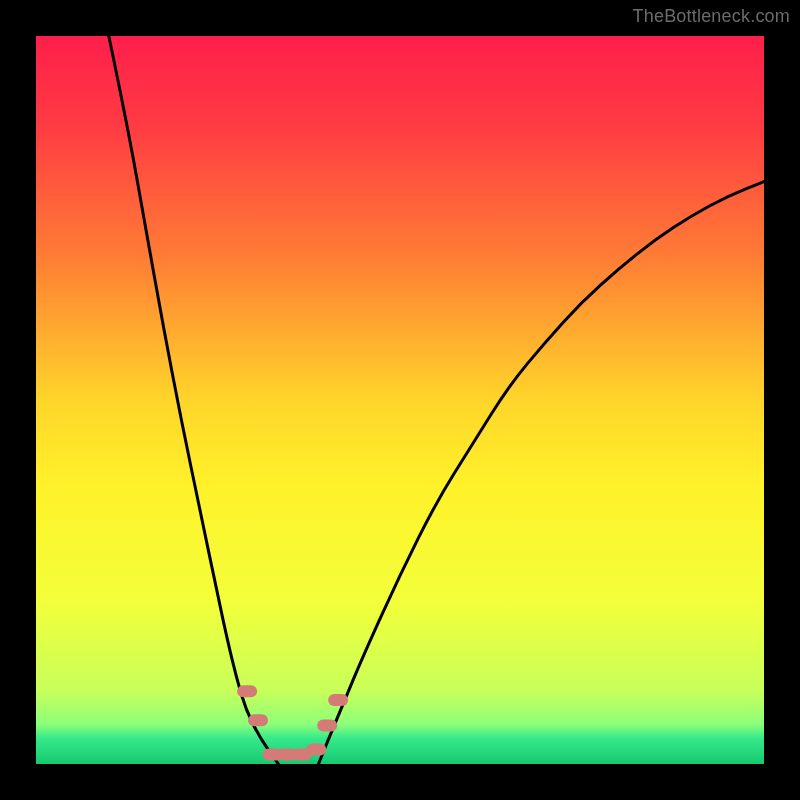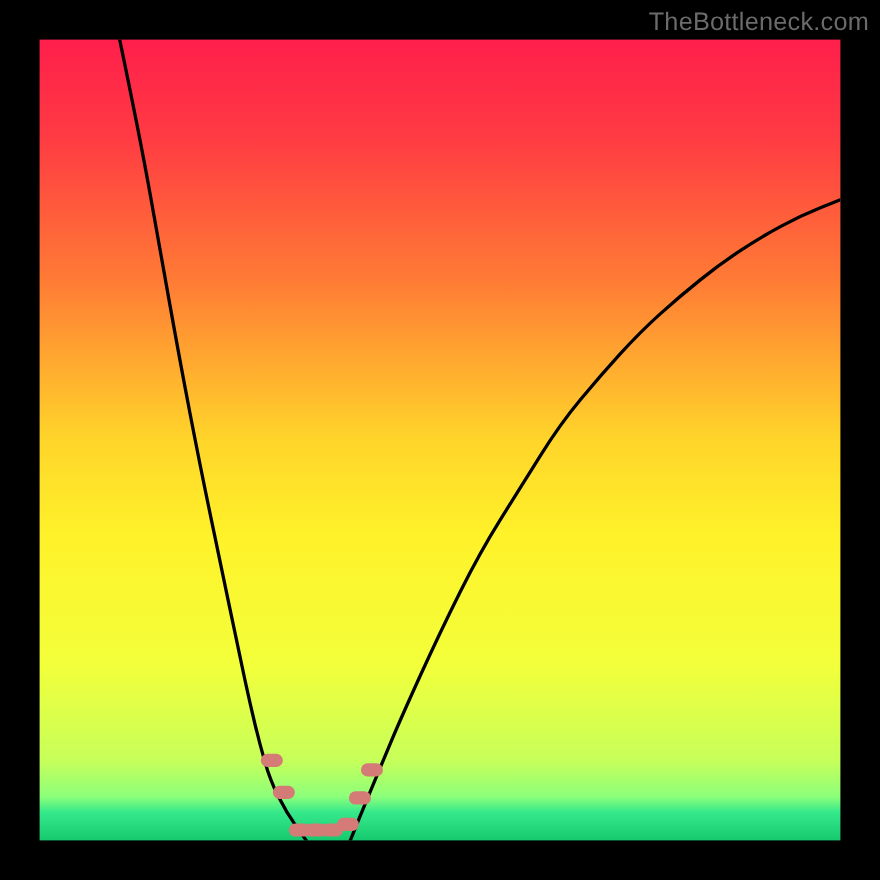--- a/index.html
+++ b/index.html
@@ -13,21 +13,21 @@
   }
   .stage {
     position: relative;
     width: 800px;
     height: 800px;
   }
   .watermark {
     position: absolute;
     top: 6px;
     right: 10px;
-    font-size: 23px;
+    font-size: 18px;
     font-weight: 500;
     color: #6b6b6b;
     letter-spacing: 0.2px;
     z-index: 10;
     user-select: none;
   }
   svg {
     position: absolute;
     top: 0;
     left: 0;

